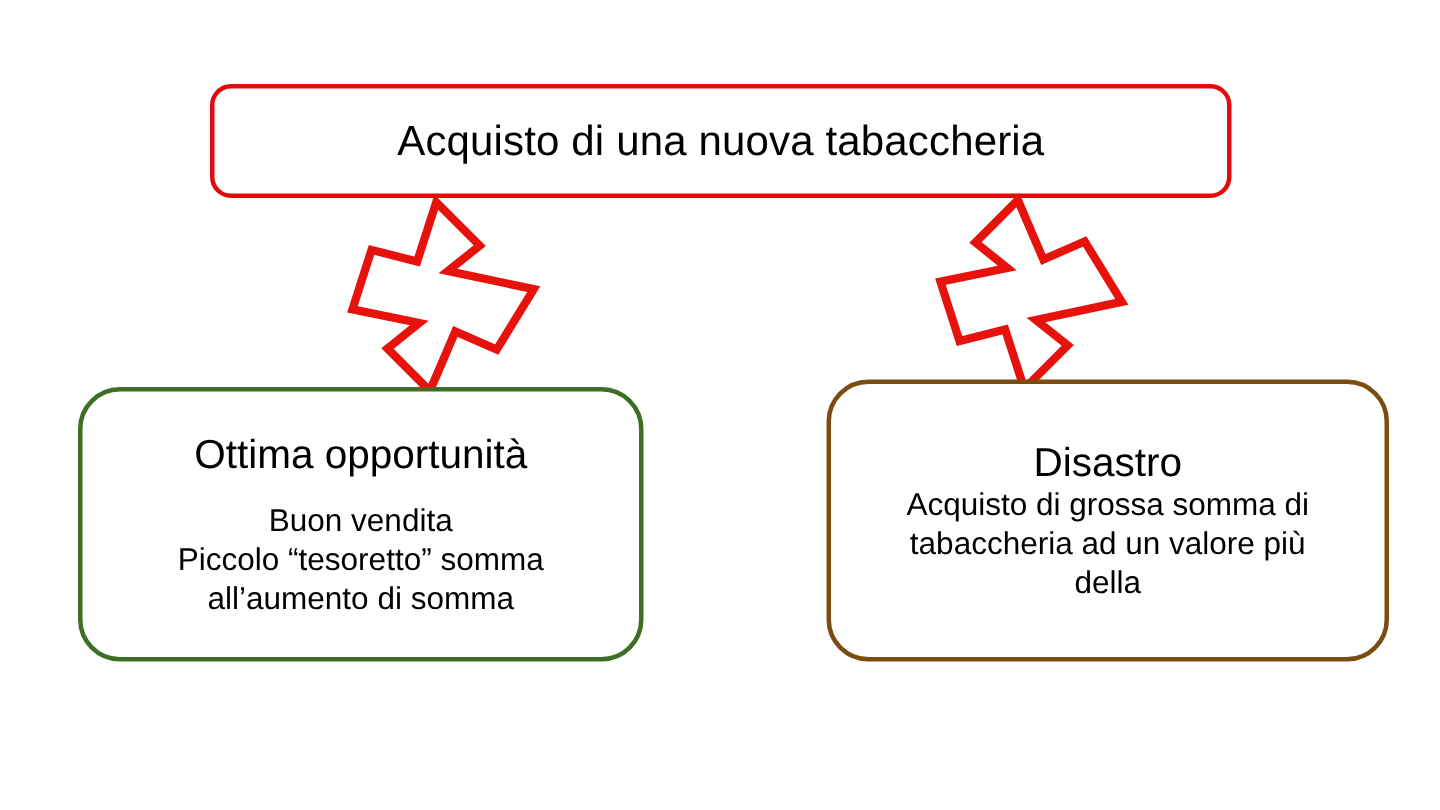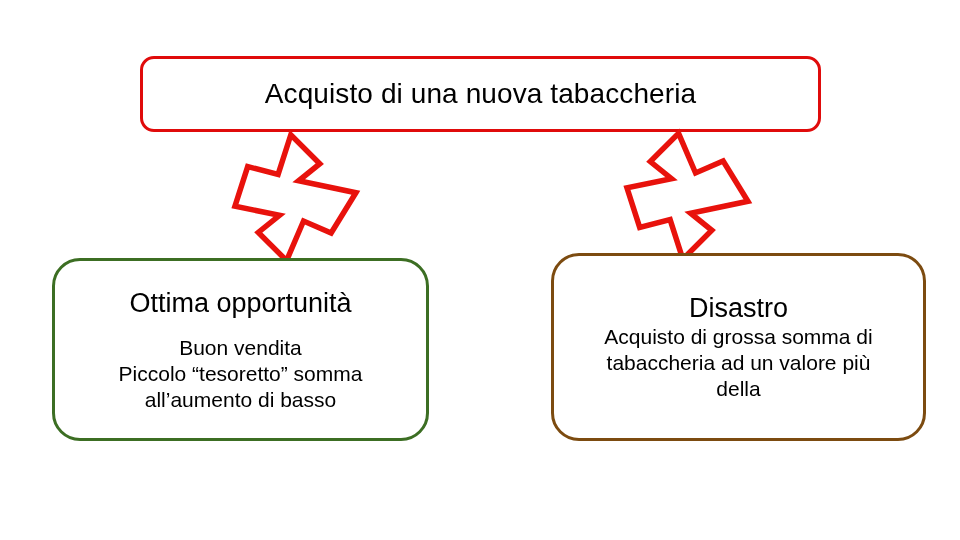--- a/index.html
+++ b/index.html
@@ -134,21 +134,21 @@
 
   <svg class="arrow-svg" id="arrow-right" viewBox="0 0 112 110">
     <path class="arrow-path" stroke="#E8120C" d="M 101 4 L 112 50 L 84 61 L 100 101 L 60 101 L 63 74 L 25 99 L 6 62 L 33 46 L 14 9 L 55 9 L 52 36 Z" transform="rotate(135 56 55) scale(-1 1) translate(-112 0)"></path>
   </svg>
 
   <div class="node" id="node-positive" style="border-color: rgb(60, 110, 35);">
     <div class="node-heading">Ottima opportunità</div>
     <div class="node-lines">
       <span class="line">Buon vendita</span>
       <span class="line">Piccolo “tesoretto” somma</span>
-      <span class="line">all’aumento di basso</span>
+      <span class="line">all’aumento di somma</span>
     </div>
   </div>
 
   <div class="node" id="node-negative" style="border-color: rgb(124, 75, 16);">
     <div class="node-heading">Disastro</div>
     <div class="node-lines">
       <span class="line">Acquisto di grossa somma di</span>
       <span class="line">tabaccheria ad un valore più</span>
       <span class="line">della</span>
     </div>

